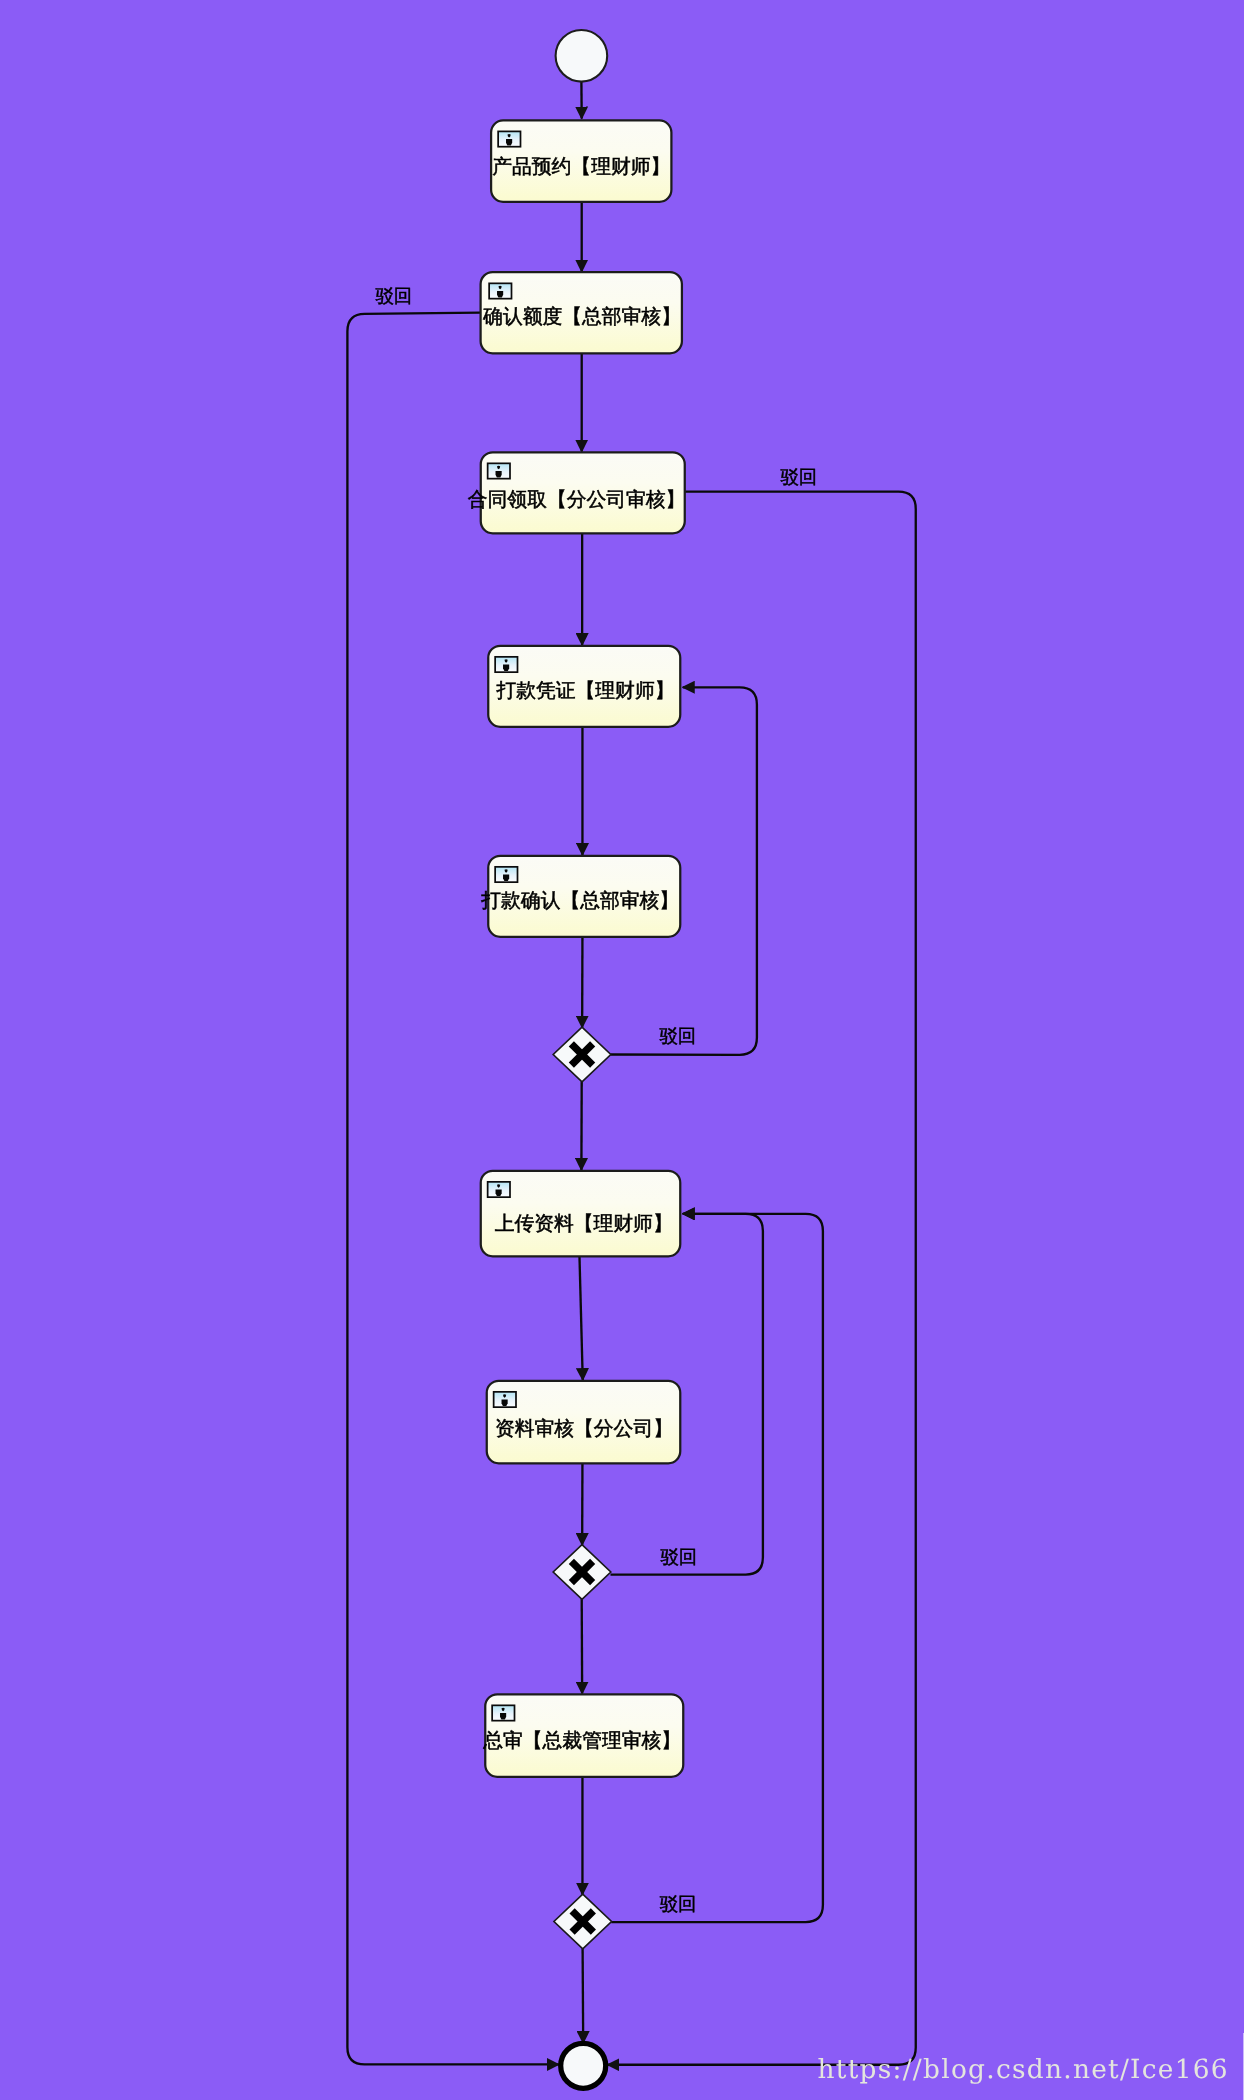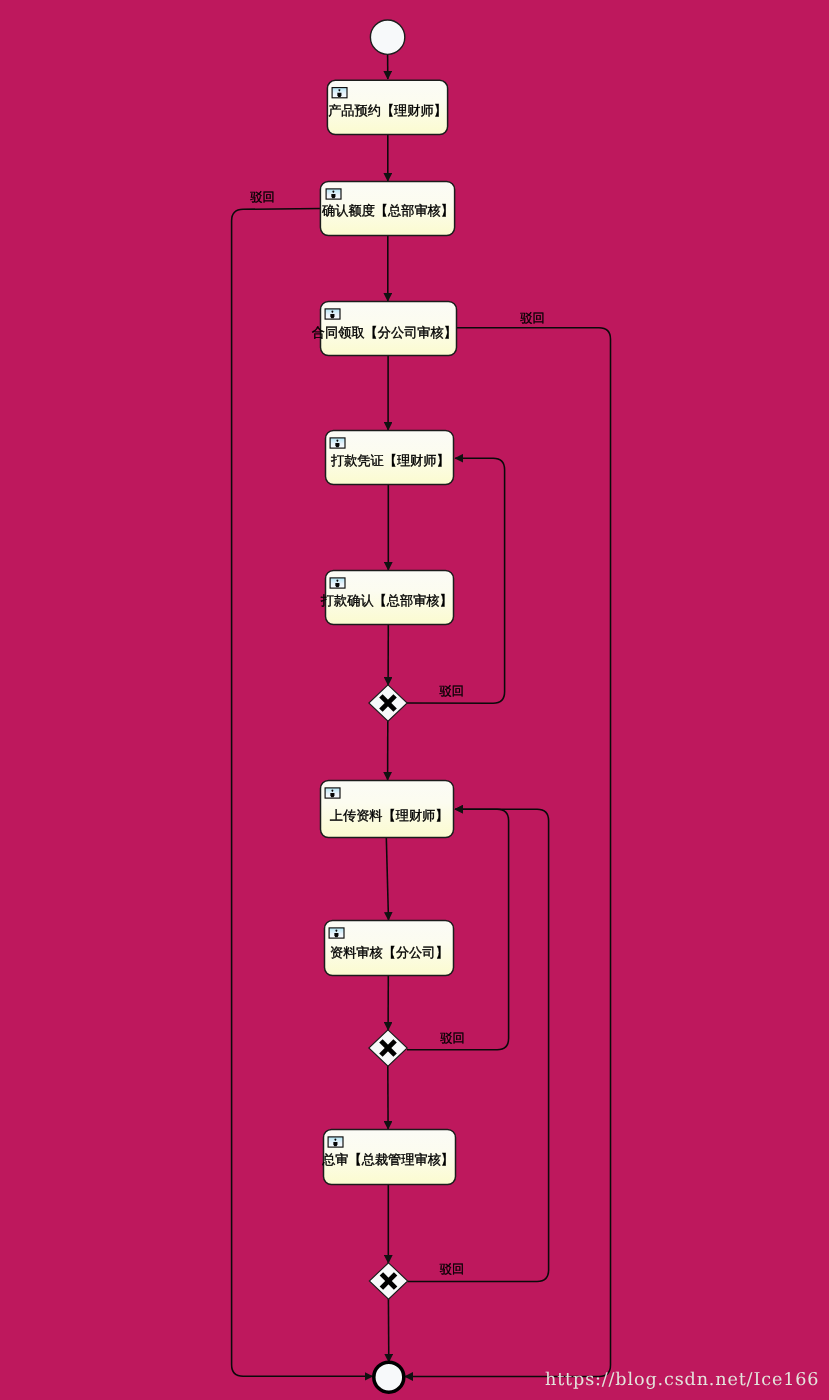--- a/index.html
+++ b/index.html
@@ -1,19 +1,19 @@
 <!DOCTYPE html>
 <html><head>
 <meta charset="utf-8">
 <title>workflow</title>
 <style>
   html,body{margin:0;padding:0;background:#ffffff;}
   body{width:829px;height:1400px;overflow:hidden;
        font-family:"DejaVu Sans",sans-serif;}
-  #canvas{position:relative;width:829px;height:1400px;background:#be185d;
+  #canvas{position:relative;width:829px;height:1400px;background:#8b5cf6;
     -webkit-font-smoothing:antialiased;text-rendering:geometricPrecision;}
   #flow{position:absolute;left:0;top:0;width:829px;height:1400px;}
   .node-label{font-family:"DejaVu Sans",sans-serif;font-size:13.2px;fill:#000;paint-order:stroke;stroke:#000;stroke-width:0.35px;}
   .edge-label{font-family:"DejaVu Sans",sans-serif;font-size:12.2px;fill:#000;paint-order:stroke;stroke:#000;stroke-width:0.3px;}
   .wm{font-family:"DejaVu Serif",serif;font-size:17.6px;fill:#e4e5dd;letter-spacing:0.85px;}
 </style>
 </head>
 <body>
 
 <div id="canvas">

